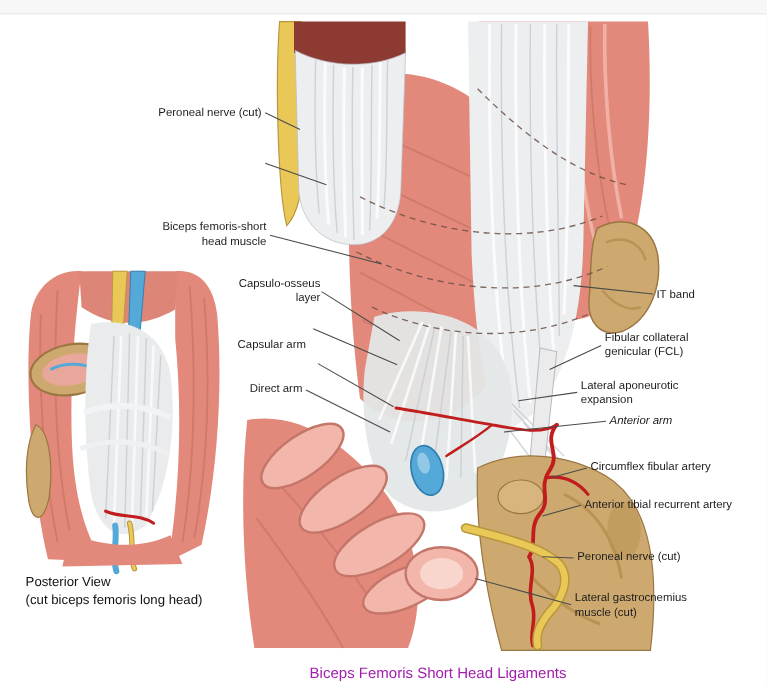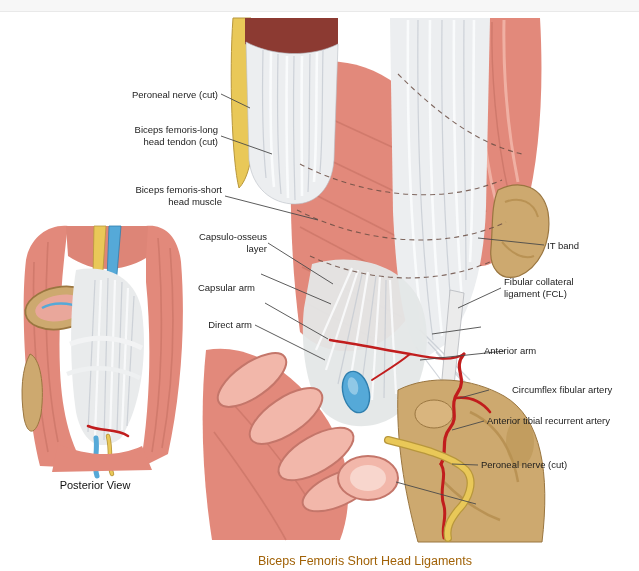--- a/index.html
+++ b/index.html
@@ -13,21 +13,21 @@
     position:absolute;z-index:2;font-size:9.5px;line-height:11.5px;color:var(--text,#1c1c1c);
   }
   .label.l{text-align:right;}
   .label.r{text-align:left;}
   .inset-caption{
     position:absolute;z-index:2;left:95px;top:466px;transform:translateX(-50%);
     text-align:left;font-size:11px;line-height:14.5px;color:#111;white-space:nowrap;
   }
   .figure-title{
     position:absolute;z-index:2;left:365px;top:542px;transform:translateX(-50%);
-    font-size:12.5px;color:#a16207;white-space:nowrap;
+    font-size:12.5px;color:#a21caf;white-space:nowrap;
   }
   
   .f-muscle{fill:var(--muscle,#e2897b);}
   .f-muscle-light{fill:var(--muscle-light,#f2b7aa);}
   .f-tendon{fill:var(--tendon,#eceef0);}
   .f-bone{fill:var(--bone,#cda96f);}
   .f-nerve{fill:var(--nerve,#e9c858);}
   .f-vein{fill:var(--vein,#55a9d8);}
   .s-artery{stroke:var(--artery,#c11d1d);}
   .s-nerve{stroke:var(--nerve,#e9c858);}
@@ -224,31 +224,33 @@
       <path d="M481,315 L432,322"></path>
       <path d="M505,339 L420,348"></path>
       <path d="M489,378 L460,386"></path>
       <path d="M484,409 L452,418"></path>
       <path d="M478,453 L452,452"></path>
       <path d="M476,492 L396,470"></path>
     </g>
   </svg>
 
   <div class="label l" style="right:421px;top:77px;">Peroneal nerve (cut)</div>
-  <div class="label l" style="right:421px;top:112px;width:96px;">Biceps femoris-long head tendon (cut)</div>
   <div class="label l" style="right:417px;top:172px;width:97px;">Biceps femoris-short head muscle</div>
   <div class="label l" style="right:372px;top:219px;width:72px;">Capsulo-osseus layer</div>
   <div class="label l" style="right:384px;top:270px;">Capsular arm</div>
   <div class="label l" style="right:387px;top:307px;">Direct arm</div>
 
   <div class="label r" style="left:547px;top:228px;">IT band</div>
-  <div class="label r" style="left:504px;top:264px;width:82px;">Fibular collateral ligament (FCL)</div>
-  <div class="label r" style="left:484px;top:333px;">Anterior arm</div>
-  <div class="label r" style="left:512px;top:372px;">Circumflex fibular artery</div>
+  <div class="label r" style="left:504px;top:264px;width:82px;">Fibular collateral genicular (FCL)</div>
+  <div class="label r" style="left:484px;top:304px;width:92px;">Lateral aponeurotic expansion</div>
+  <div class="label r" style="left:508px;top:333px;font-style:italic;">Anterior arm</div>
+  <div class="label r" style="left:492px;top:372px;">Circumflex fibular artery</div>
   <div class="label r" style="left:487px;top:403px;">Anterior tibial recurrent artery</div>
   <div class="label r" style="left:481px;top:447px;">Peroneal nerve (cut)</div>
+  <div class="label r" style="left:479px;top:481px;width:101px;">Lateral gastrocnemius muscle (cut)</div>
 
   <div class="inset-caption">
     <div>Posterior View</div>
+    <div>(cut biceps femoris long head)</div>
   </div>
   <div class="figure-title">Biceps Femoris Short Head Ligaments</div>
 
 </div>
 
 </body></html>

